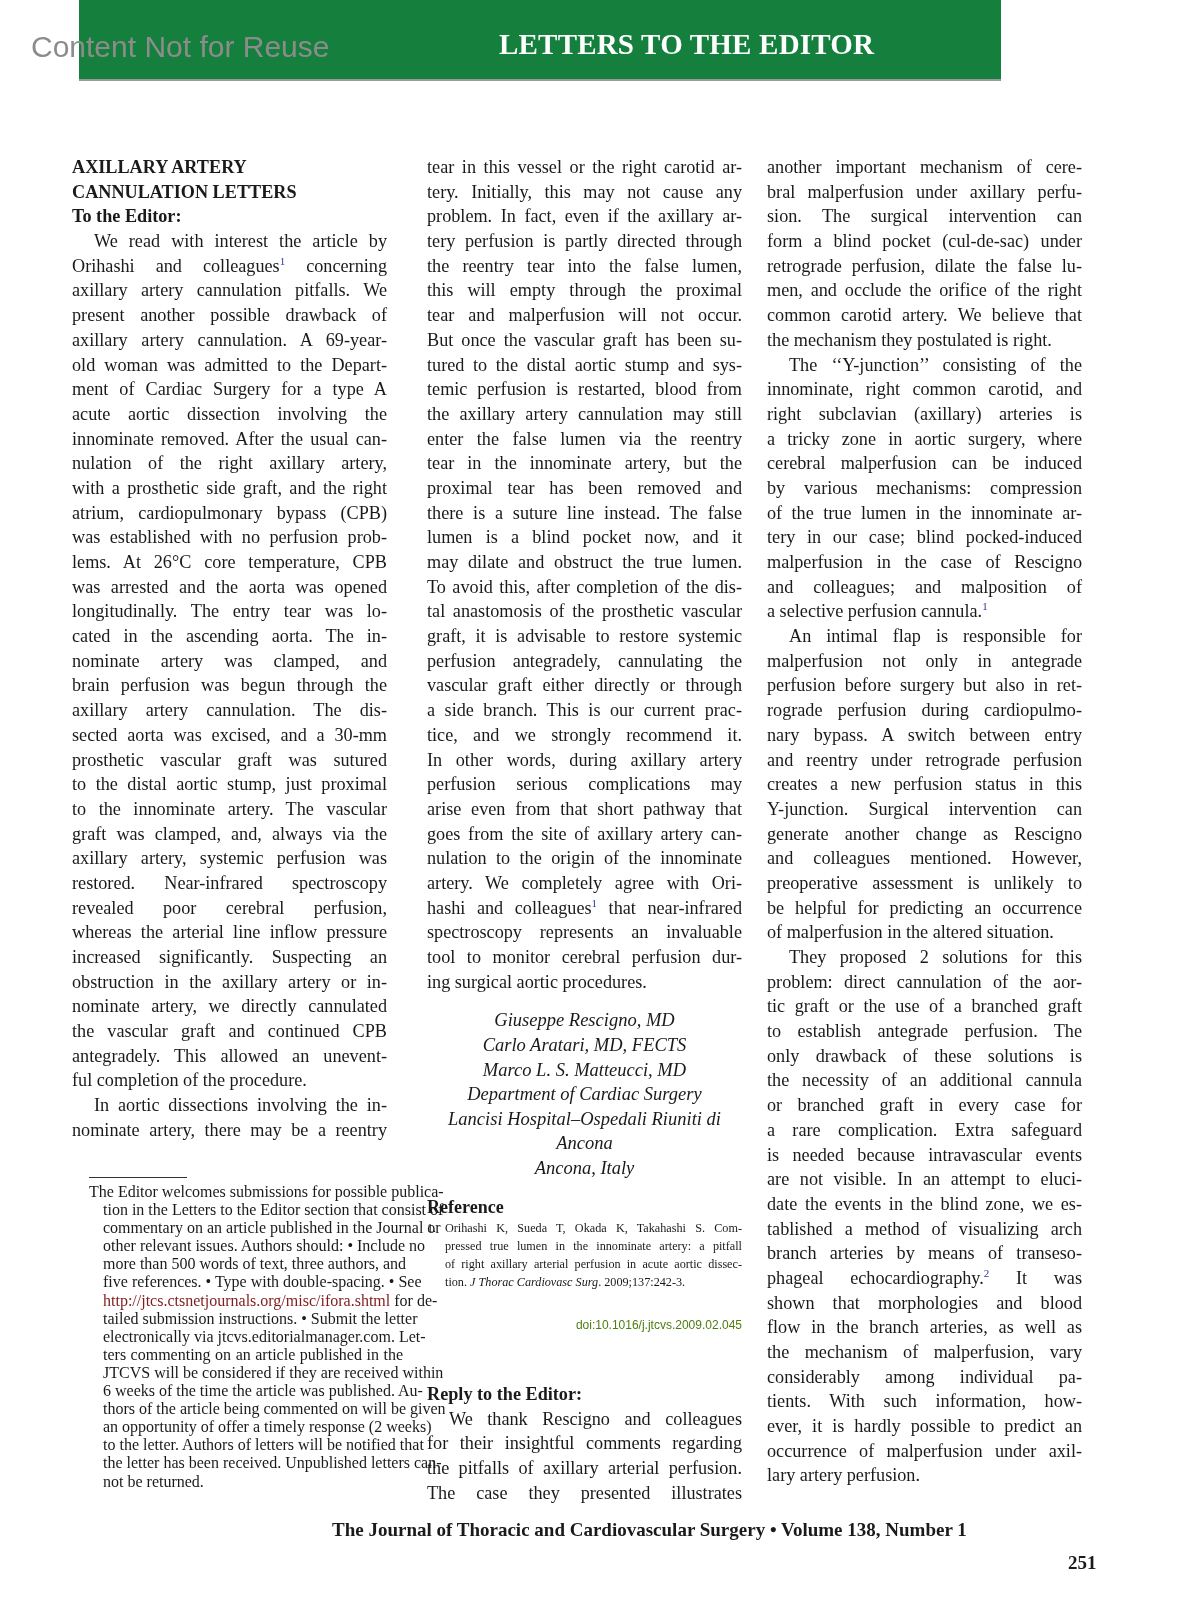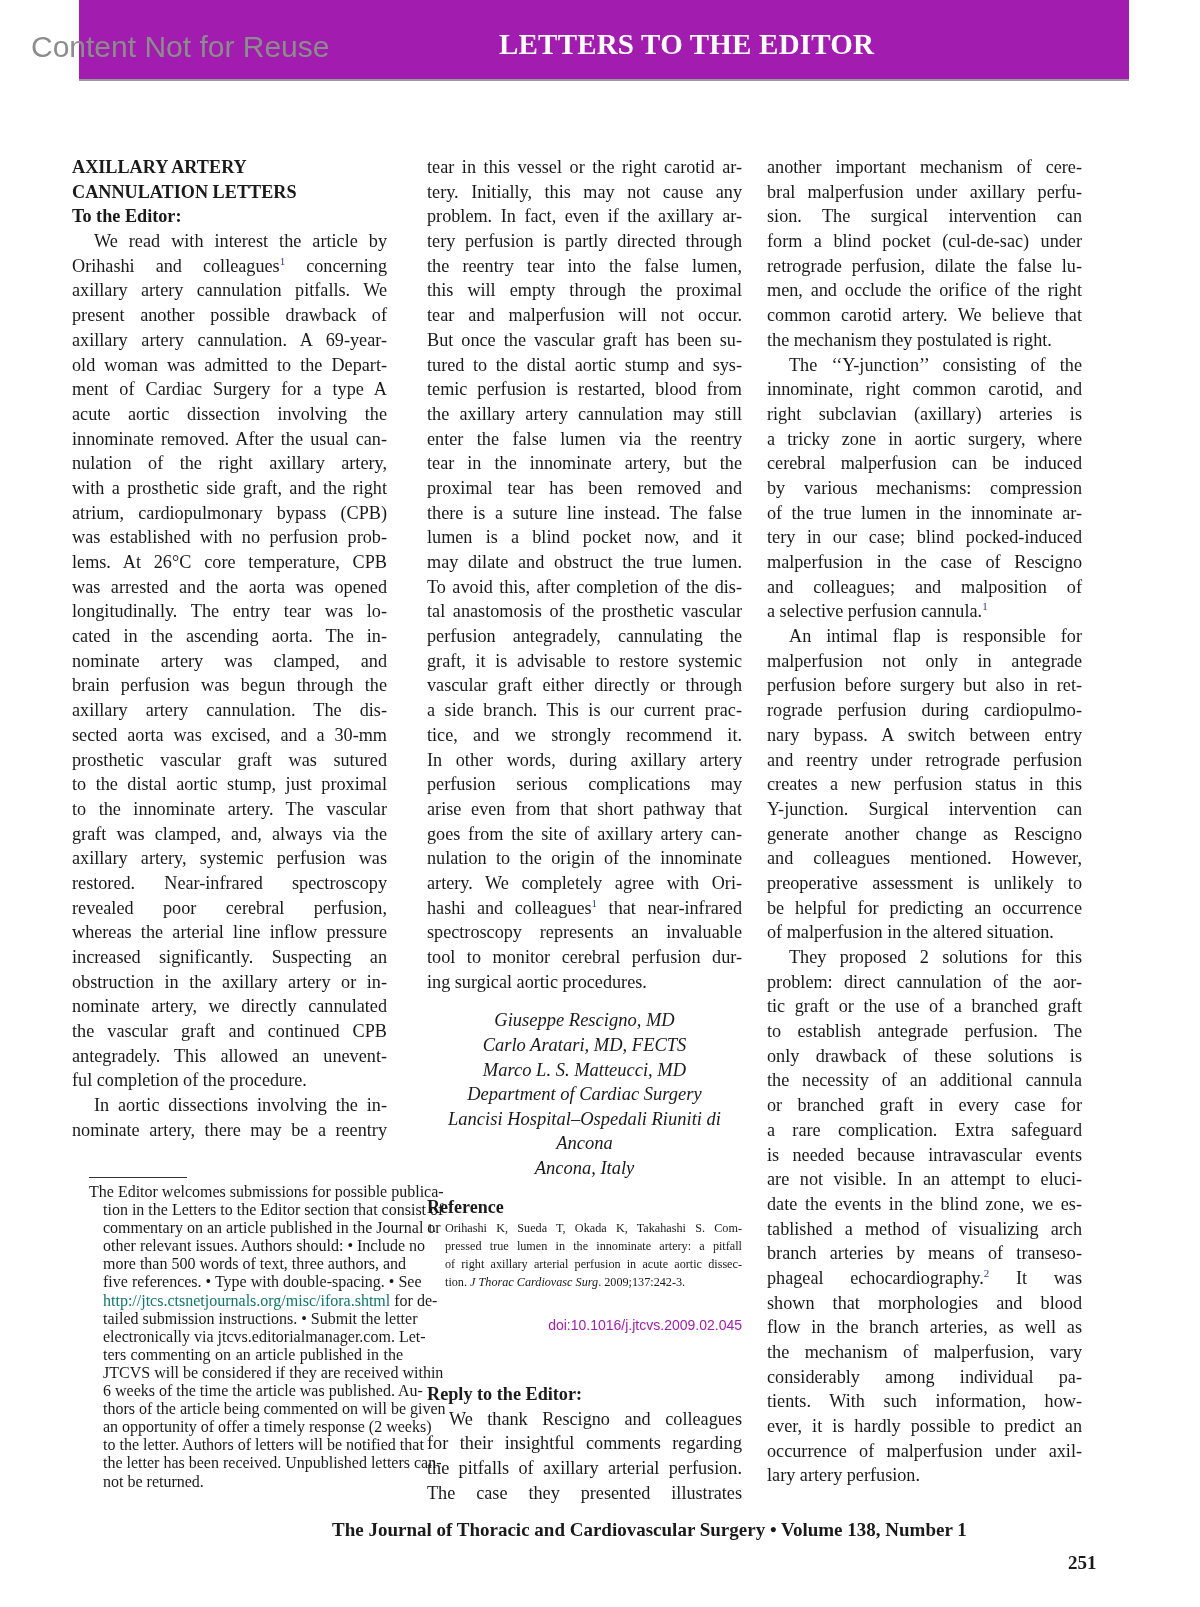--- a/index.html
+++ b/index.html
@@ -1,43 +1,43 @@
 <!DOCTYPE html>
 <html><head>
 <meta charset="utf-8">
 <style>
   html, body { margin: 0; padding: 0; background: #ffffff; }
   body { width: 1200px; height: 1607px; position: relative; overflow: hidden;
          font-family: "Liberation Serif", "DejaVu Serif", serif; color: #1a1a1a; }
-  .header-bar { position: absolute; left: 79px; top: 0; width: 1050px; height: 79px;
-                background: #a21caf; border-bottom: 2px solid #9a9a9a; }
+  .header-bar { position: absolute; left: 79px; top: 0; width: 922px; height: 79px;
+                background: #15803d; border-bottom: 2px solid #9a9a9a; }
   .header-title { position: absolute; left: 420px; top: 28px; font-size: 29px; font-weight: bold;
                   color: #fff; letter-spacing: 0.2px; white-space: nowrap; }
   .watermark { position: absolute; left: 31px; top: 30px; font-family: "Liberation Sans", sans-serif;
                font-size: 30px; color: #8c8c8c; white-space: nowrap; z-index: 3; }
   .col { position: absolute; width: 315px; font-size: 18.2px; line-height: 24.7px; }
   .col .line { display: block; text-align: justify; text-align-last: justify; white-space: nowrap;
                height: 24.7px; overflow: visible; }
   .col .line.last { text-align-last: left; }
   .col .line.indent { padding-left: 22px; }
   .heading { font-weight: bold; text-align-last: left !important; }
   sup.ref { color: #2d3a9a; font-size: 11px; vertical-align: 7px; line-height: 0; }
   .sig { text-align: center; font-style: italic; font-size: 18.5px; line-height: 24.6px; white-space: nowrap; }
   .ref-heading { font-weight: bold; font-size: 18px; margin-top: 14px; }
   .ref-item { font-size: 12.2px; line-height: 18px; position: relative; padding-left: 18px; }
   .ref-item .num { position: absolute; left: 0; top: 0; }
   .ref-item .rline { display: block; text-align: justify; text-align-last: justify; white-space: nowrap; }
   .ref-item .rline.last { text-align-last: left; }
-  .doi { font-family: "Liberation Sans", sans-serif; font-size: 14px; text-align: right; margin-top: 22px; color: #a21caf; }
+  .doi { font-family: "Liberation Sans", sans-serif; font-size: 12px; text-align: right; margin-top: 22px; color: #4d7c0f; }
   .footnote-rule { position: absolute; left: 89px; top: 1177px; width: 98px; height: 1px; background: #333; }
   .footnote { position: absolute; left: 89px; top: 1183px; width: 314px; font-size: 16px; line-height: 18.1px; }
   .footnote .fl { display: block; text-align: justify; text-align-last: justify; white-space: nowrap; padding-left: 14px; }
   .footnote .fl.first { padding-left: 0; }
   .footnote .fl.last { text-align-last: left; }
-  .link { color: #0f766e; }
+  .link { color: #7f1d1d; }
   .page-footer { position: absolute; left: 332px; top: 1519px; font-size: 19px; font-weight: bold; white-space: nowrap; text-align: right; }
   .page-number { position: absolute; left: 1068px; top: 1552px; font-size: 19px; font-weight: bold; }
 </style>
 </head>
 <body>
 
 <div class="watermark">Content Not for Reuse</div>
 <div class="header-bar">
   <div class="header-title">LETTERS TO THE EDITOR</div>
 </div>
@@ -101,22 +101,22 @@
       <span class="line">temic perfusion is restarted, blood from</span>
       <span class="line">the axillary artery cannulation may still</span>
       <span class="line">enter the false lumen via the reentry</span>
       <span class="line">tear in the innominate artery, but the</span>
       <span class="line">proximal tear has been removed and</span>
       <span class="line">there is a suture line instead. The false</span>
       <span class="line">lumen is a blind pocket now, and it</span>
       <span class="line">may dilate and obstruct the true lumen.</span>
       <span class="line">To avoid this, after completion of the dis-</span>
       <span class="line">tal anastomosis of the prosthetic vascular</span>
+      <span class="line">graft, it is advisable to restore systemic</span>
       <span class="line">perfusion antegradely, cannulating the</span>
-      <span class="line">graft, it is advisable to restore systemic</span>
       <span class="line">vascular graft either directly or through</span>
       <span class="line">a side branch. This is our current prac-</span>
       <span class="line">tice, and we strongly recommend it.</span>
       <span class="line">In other words, during axillary artery</span>
       <span class="line">perfusion serious complications may</span>
       <span class="line">arise even from that short pathway that</span>
       <span class="line">goes from the site of axillary artery can-</span>
       <span class="line">nulation to the origin of the innominate</span>
       <span class="line">artery. We completely agree with Ori-</span>
       <span class="line">hashi and colleagues<sup class="ref">1</sup> that near-infrared</span>

